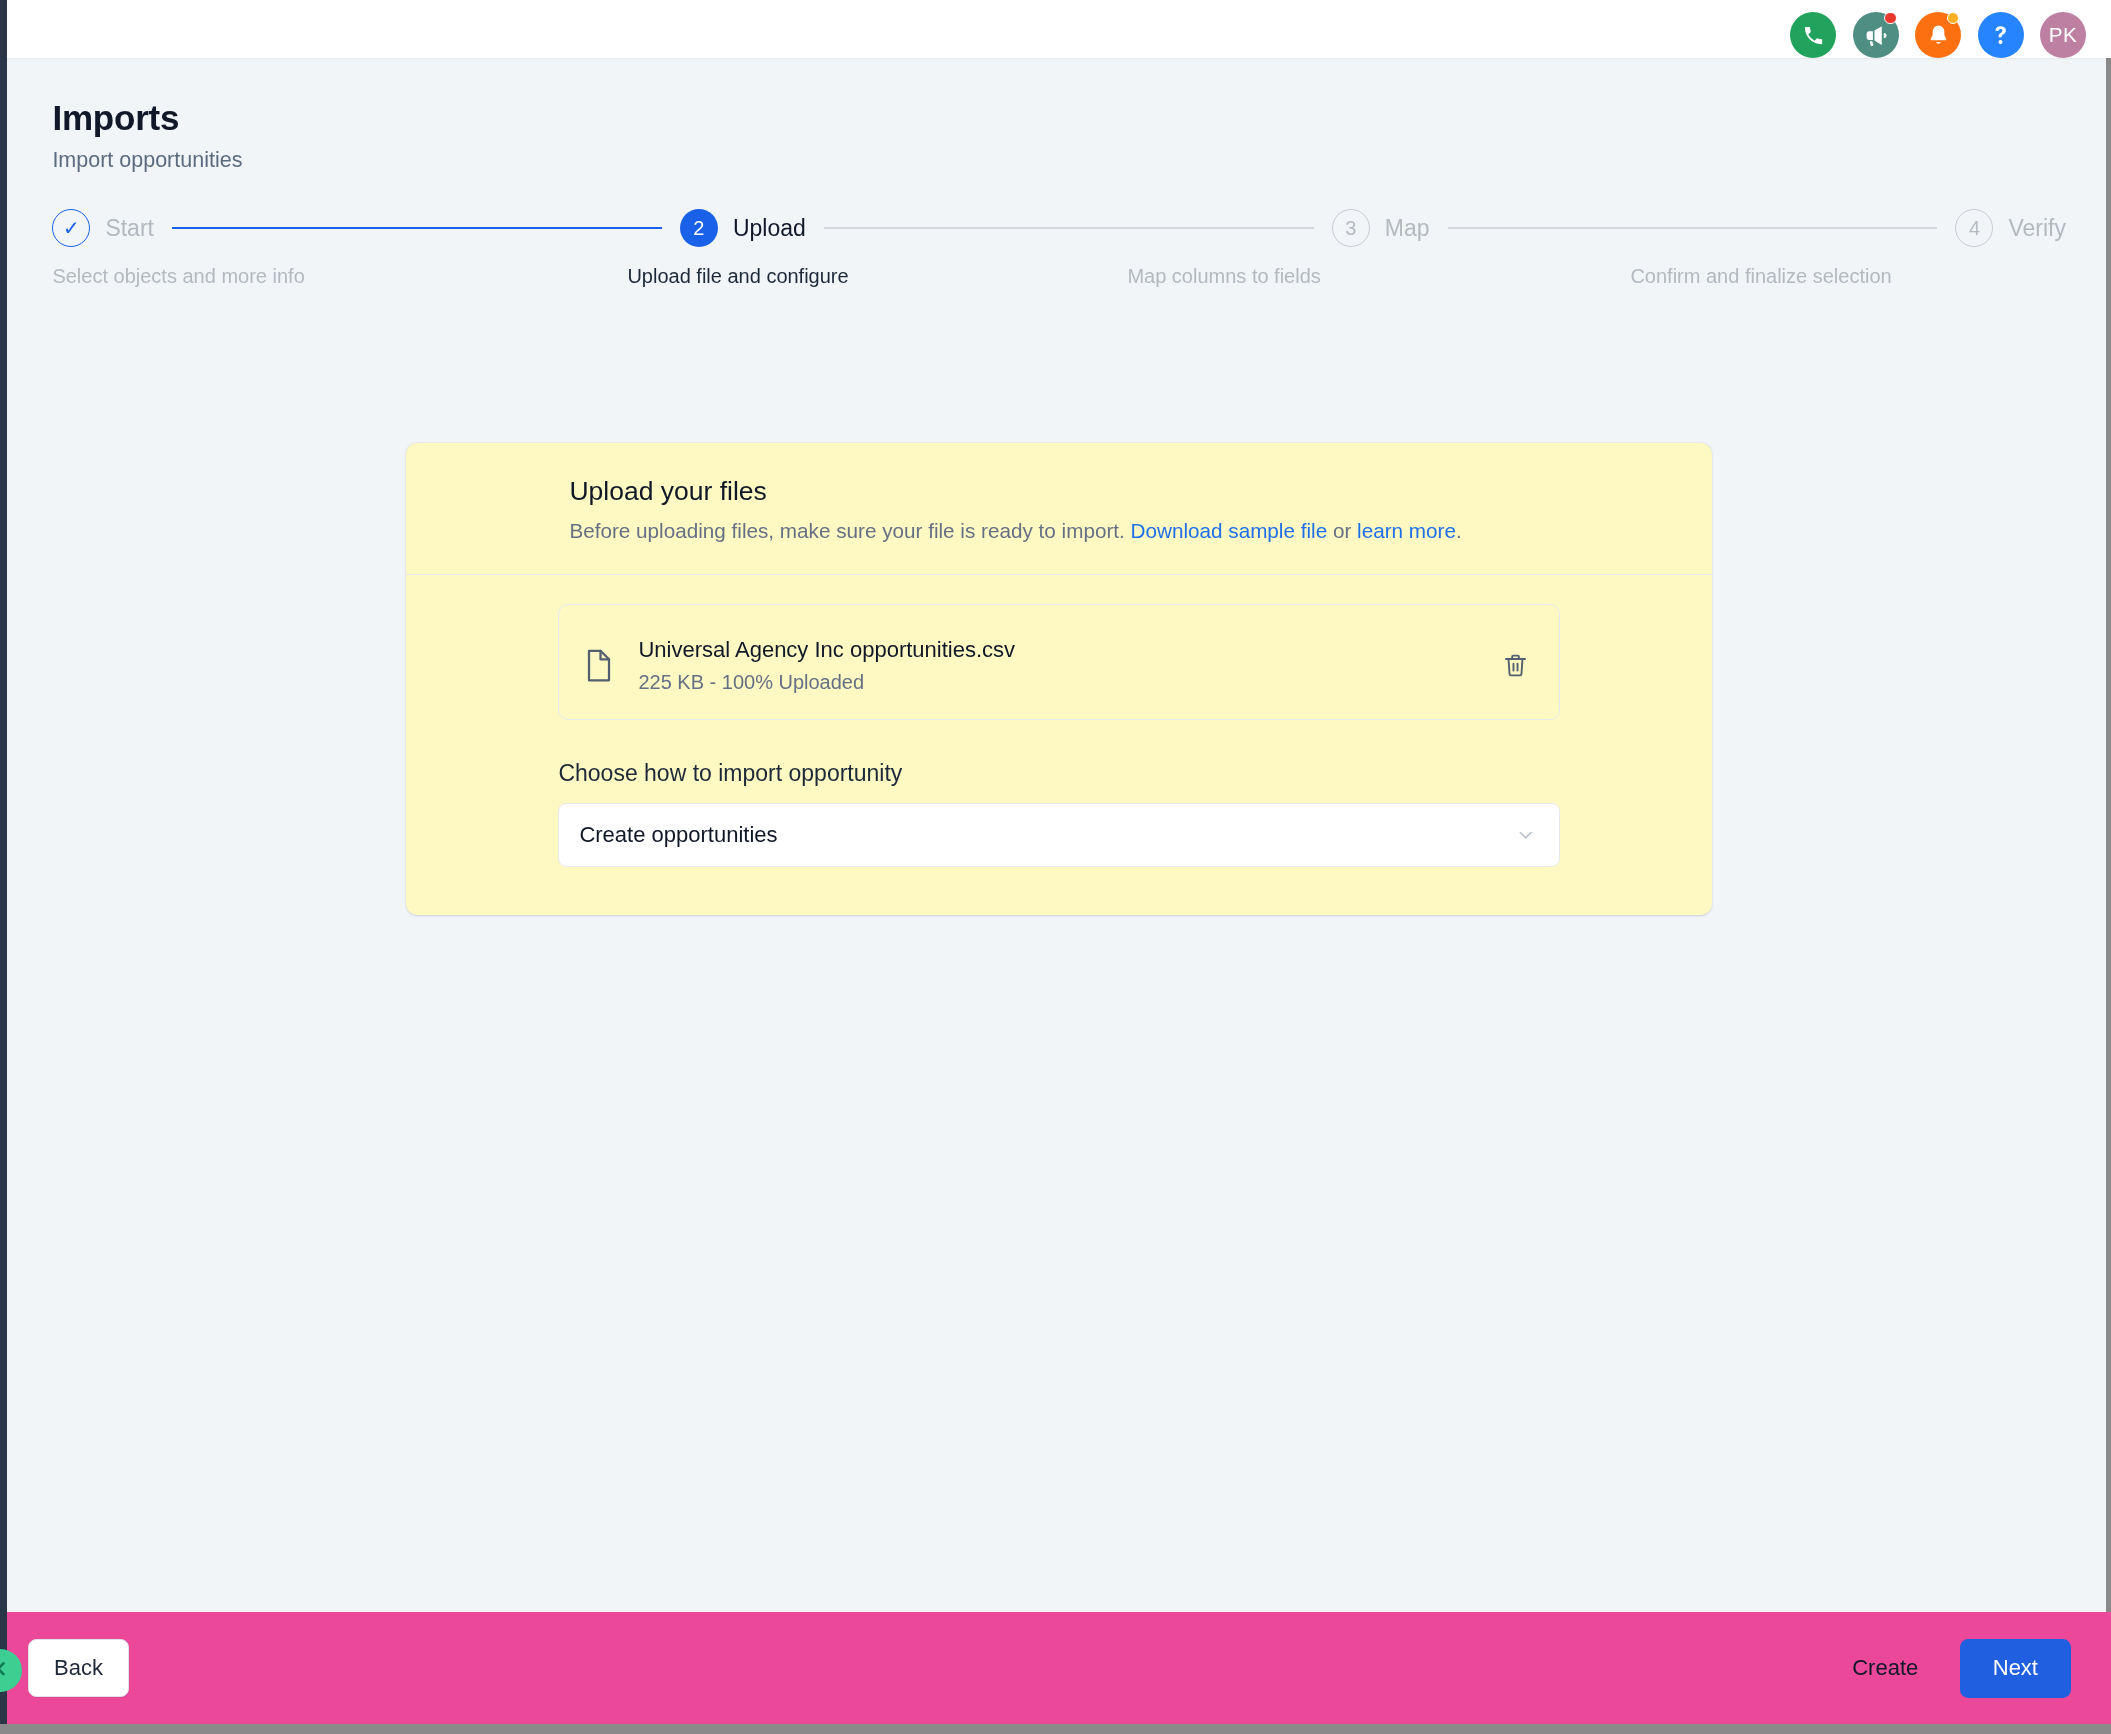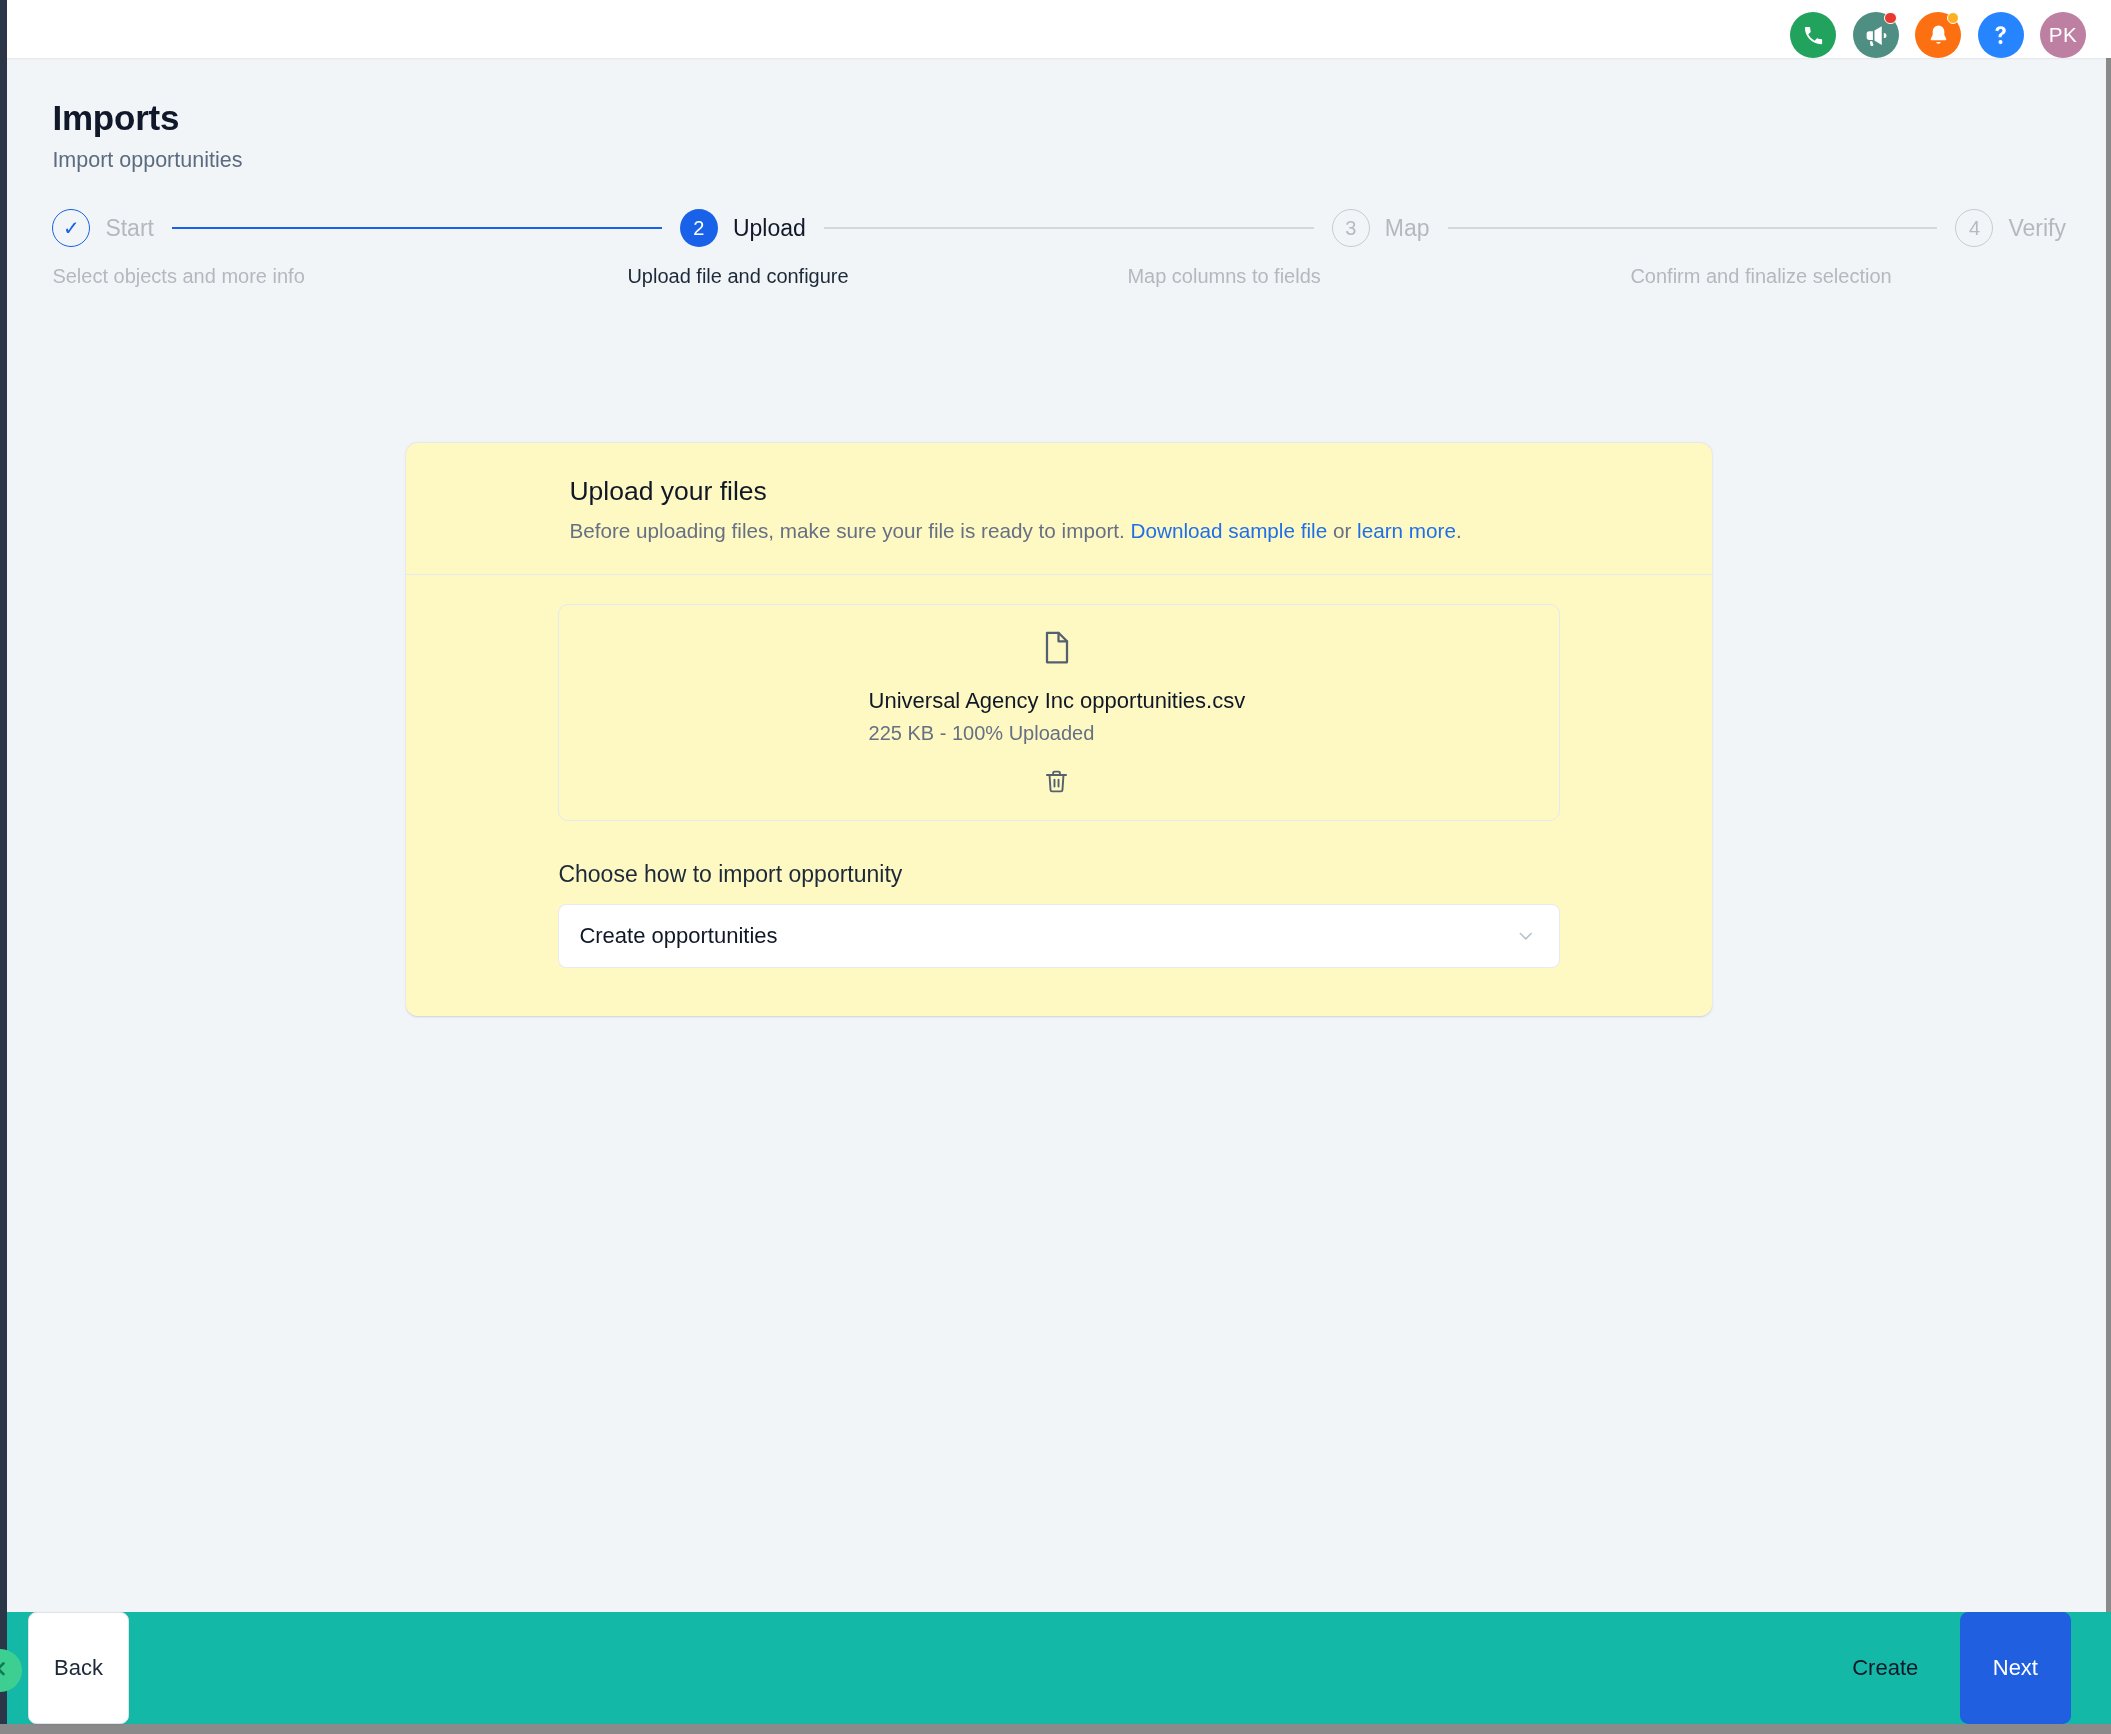--- a/index.html
+++ b/index.html
@@ -201,23 +201,22 @@
 
   .card-body { padding: 30px 0 48px 0; }
 
   .file-row {
     margin: 0 auto;
     width: 1002px;
     border: 0.8px solid #e6e9ee;
     border-radius: 10px;
     display: flex;
     align-items: center;
-    padding: 25px 30px 25px 25px;
+    padding: 32px 30px 25px 25px;
     gap: 23px;
-    flex-direction: column;
   }
   .file-icon { flex: 0 0 31px; color: #536070; display:flex; align-items:center;}
   .file-meta { flex: 1; }
   .file-name { font-size: 22px; color: #101828; }
   .file-sub  { font-size: 20px; color: #667085; margin-top: 7.4px; }
   .trash-btn {
     flex: 0 0 auto;
     color: #536070;
     cursor: pointer;
     display:flex; align-items:center;
@@ -242,23 +241,24 @@
     padding: 0 23px 0 20px;
     cursor: pointer;
     background:#fff;
   }
   .select-value { font-size: 22px; color: #101828; }
   .chev { color: #b9c0c9; display:flex; }
 
   
   .footer {
     height: 112px;
-    background: #14b8a6;
+    background: #ec4899;
     flex: 0 0 112px;
     display: flex;
+    align-items: center;
     padding: 0 40px 0 20.7px;
     position: relative;
     z-index: 20;
     margin-top: 12px;
   }
   .btn {
     font-family: "Liberation Sans", sans-serif;
     cursor: pointer;
     border-radius: 8.3px;
     font-size: 22px;

